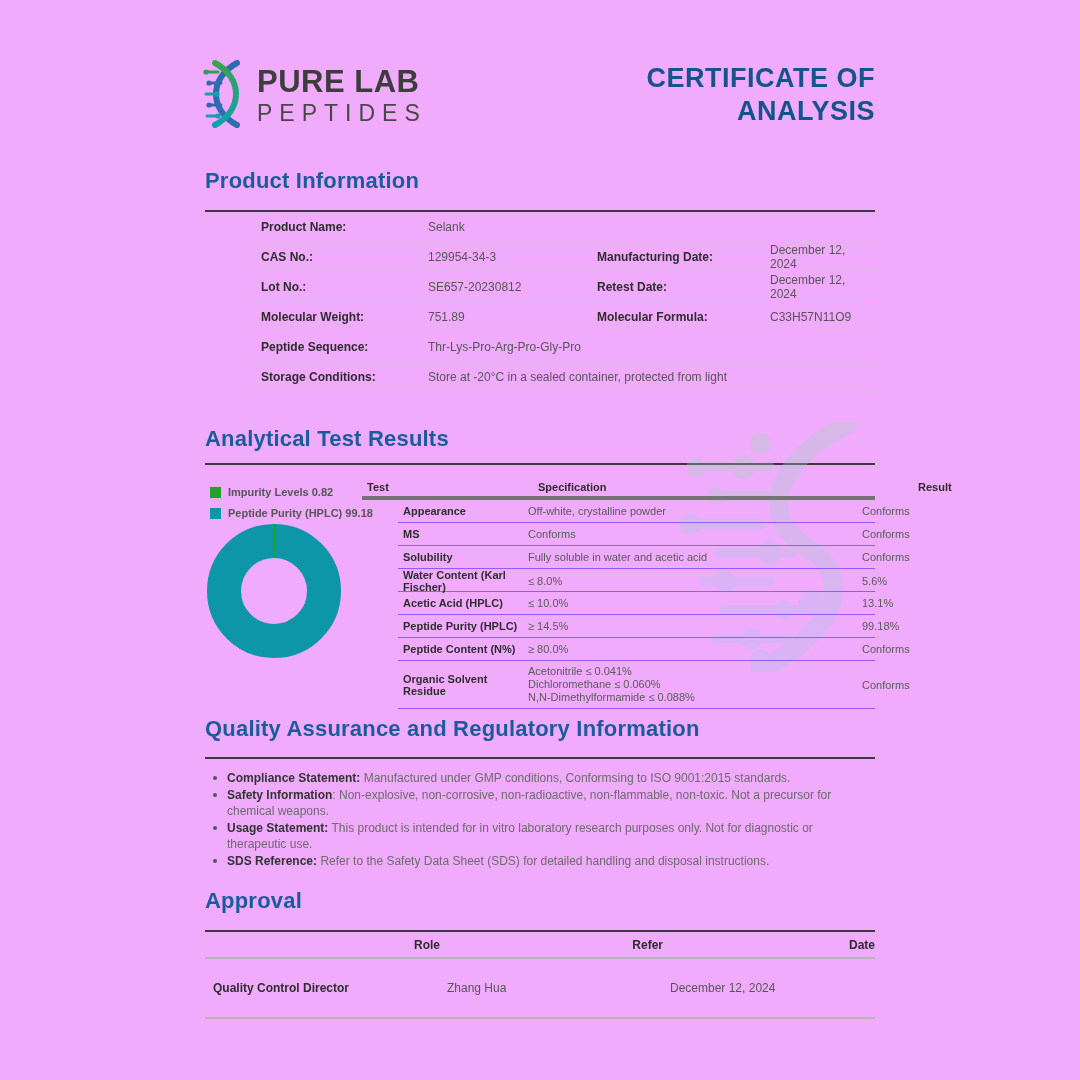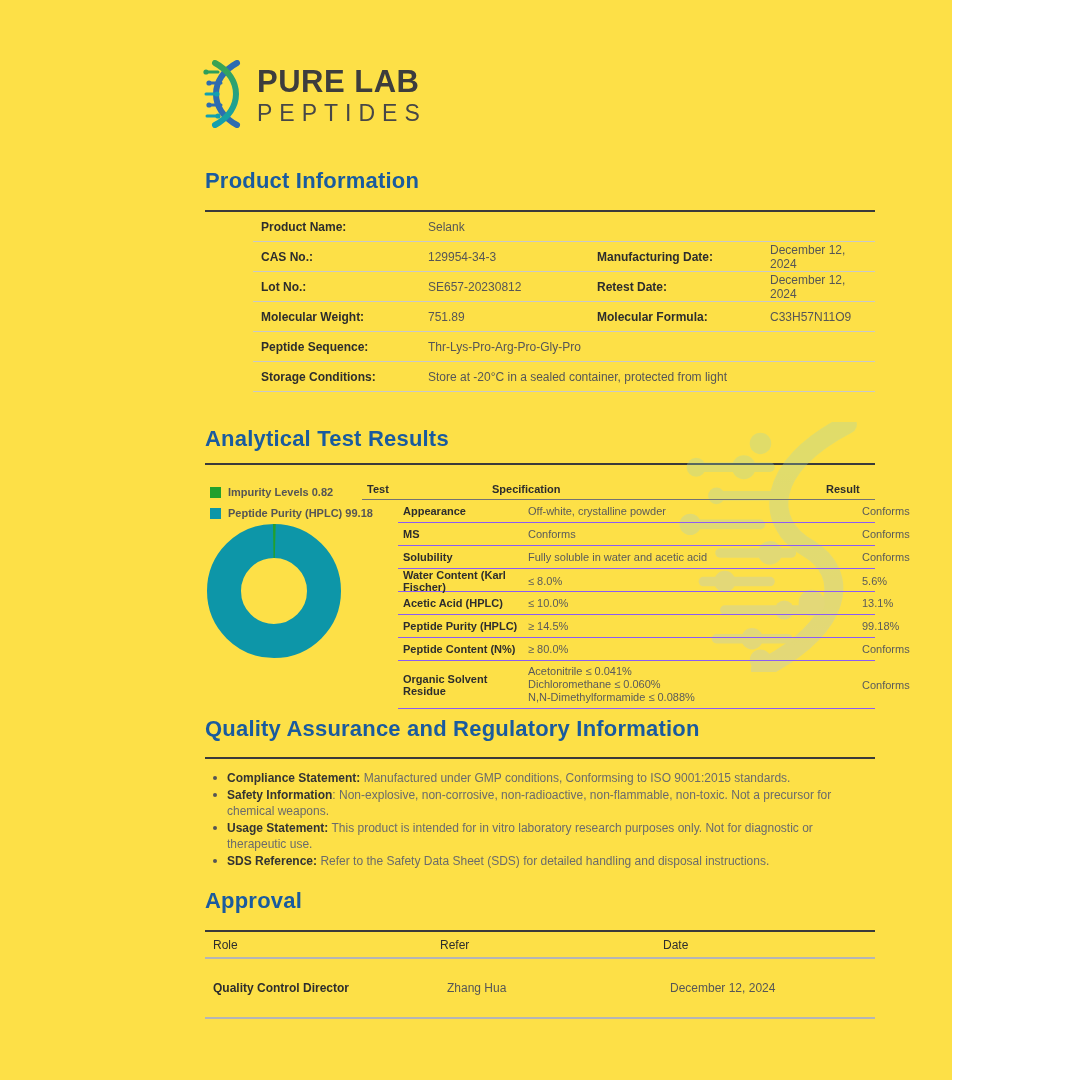--- a/index.html
+++ b/index.html
@@ -1,17 +1,17 @@
 <!DOCTYPE html>
 <html><head>
 <meta charset="utf-8">
 <style>
   * { margin:0; padding:0; box-sizing:border-box; }
   html,body { width:1080px; height:1080px; background:#ffffff; font-family:"Liberation Sans", sans-serif; }
-  .page { position:relative; width:952px; height:1080px; background:#fde047; overflow:hidden; }
+  .page { position:relative; width:1080px; height:1080px; background:#f0abfc; overflow:hidden; }
 
   
   .header { position:absolute; top:58px; left:203px; right:205px; height:80px; }
   .logo { position:absolute; left:0; top:0; display:flex; }
   .logo-icon { width:46px; height:68px; margin-top:2px; }
   .logo-text { margin-left:8px; padding-top:8px; }
   .logo-line1 { font-size:31px; font-weight:800; letter-spacing:.5px; color:#3d3d3d; line-height:1; }
   .logo-line2 { font-size:23px; font-weight:400; letter-spacing:7px; color:#474747; line-height:1; margin-top:5px; }
   .doc-title { position:absolute; right:0; top:4px; text-align:right; color:#14538c; font-size:27px; font-weight:800; letter-spacing:.5px; line-height:33px; }
 
@@ -28,37 +28,37 @@
   .span3 { grid-column:2 / 5; }
 
   
   .legend { position:absolute; left:5px; top:60px; }
   .legend-item { display:flex; align-items:center; margin-bottom:9px; font-size:11px; color:#555;font-weight:bold; }
   .swatch { width:11px; height:11px; margin-right:7px; display:inline-block; }
   .donut-wrap { position:absolute; left:0; top:96px; width:138px; height:138px; }
 
   .a-table { position:absolute; left:157px; top:52px; width:513px; z-index:2; }
   .a-hrow, .a-row { display:grid; grid-template-columns:125px 334px auto; padding-left:5px; align-items:center; font-size:11px; }
-  .a-hrow { height:22px; border-bottom:1px solid #737373; font-weight:700; color:#2d2d2d; }
+  .a-hrow { height:22px; border-bottom:4px solid #737373; font-weight:700; color:#2d2d2d;gap:46px; }
   .a-row { height:23px; border-bottom:1px solid #8b5cf6;margin-left:36px; }
   .a-row.tall { height:48px; }
   .a-row .t { font-weight:700; color:#2d2d2d; }
   .a-row .s, .a-row .r { color:#5a5a5a; }
   .spec-lines { line-height:13px; }
   .watermark { position:absolute; left:440px; top:-4px; width:250px; height:250px; z-index:1; }
 
   
   .qa-list { position:absolute; top:54px; left:6px; width:662px; list-style:none; }
   .qa-list li { position:relative; padding-left:16px; font-size:12px; line-height:16.5px; color:#6b6b6b; }
   .qa-list li::before { content:""; position:absolute; left:2px; top:6px; width:4px; height:4px; border-radius:50%; background:#555; }
   .qa-list .bl { font-weight:700; color:#333; }
 
   
   .ap-table { position:absolute; top:42px; left:0; width:670px; border-top:2px solid #3a3a3a; }
-  .ap-hrow { display:grid; grid-template-columns:227px 223px auto; padding-left:8px; align-items:center; height:27px; border-bottom:2px solid #b5b5b5; font-size:12px; font-weight:400; color:#2d2d2d; }
+  .ap-hrow { display:grid; grid-template-columns:227px 223px auto; padding-left:8px; align-items:center; height:27px; border-bottom:2px solid #b5b5b5; font-size:12px; font-weight:700; color:#2d2d2d;text-align:right; }
   .ap-row { display:grid; grid-template-columns:227px 223px auto; padding-left:8px; align-items:center; height:60px; border-bottom:2px solid #b5b5b5; font-size:12px; }
   .ap-row .role { font-weight:700; color:#2d2d2d; }
   .ap-row .val { color:#565656;margin-left:7px; }
 </style>
 </head>
 <body>
 
 <div class="page">
 
   <div class="header">
@@ -82,20 +82,24 @@
           <line x1="7" y1="45" x2="18" y2="45" stroke="#2e6cb0" stroke-width="3"></line>
             <circle cx="6" cy="45" r="2.6" fill="#2e6cb0"></circle>
           <line x1="4" y1="56" x2="15" y2="56" stroke="#12a0b0" stroke-width="3"></line>
             <circle cx="15" cy="56" r="2.6" fill="#12a0b0"></circle>
         </g>
       </svg>
       <div class="logo-text">
         <div class="logo-line1">PURE LAB</div>
         <div class="logo-line2">PEPTIDES</div>
       </div>
+    </div>
+    <div class="doc-title">
+      <div>CERTIFICATE OF</div>
+      <div>ANALYSIS</div>
     </div>
   </div>
 
   <div class="section" style="top:168px; height:240px;">
     <h2 class="sec-head">Product Information</h2>
     <div class="p-table">
       <div class="p-row">
         <span class="lbl">Product Name:</span>
         <span class="val span3">Selank</span>
       </div>

